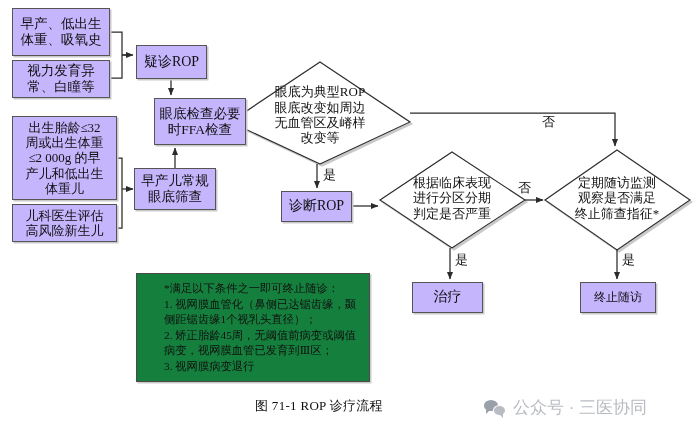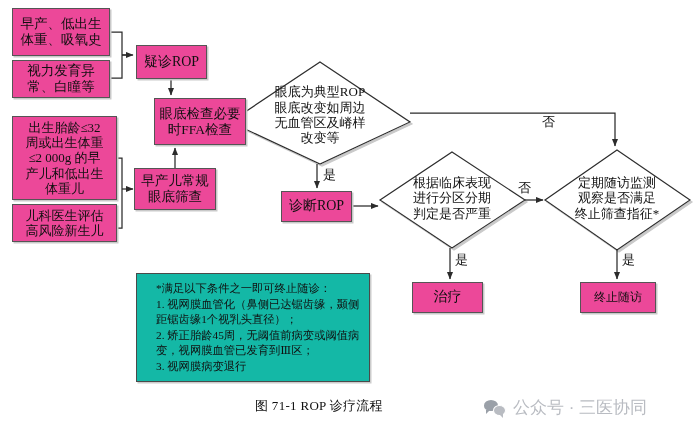--- a/index.html
+++ b/index.html
@@ -17,21 +17,21 @@
   svg.layer{
     position:absolute;left:0;top:0;width:698px;height:439px;
     pointer-events:none;
   }
   .node{
     position:absolute;
     box-sizing:border-box;
     display:flex;align-items:center;justify-content:center;
     text-align:center;
     color:#101010;
-    background:#ec4899;
+    background:#c4b5fd;
   }
   .boxnode{
     border:1px solid #555555;
     box-shadow:1.5px 1.5px 0 0 #c9c9c9;
     line-height:1.18;
   }
   .boxnode .txt{
     display:block;
     padding:0 2px;
     white-space:pre-line;
@@ -48,23 +48,23 @@
   .edge-label{
     position:absolute;
     color:#101010;
     line-height:1;
     white-space:nowrap;
   }
   .footnote{
     position:absolute;
     border:1px solid #4a4a4a;
     box-shadow:1.5px 1.5px 0 0 #cccccc;
-    background:#14b8a6;
+    background:#15803d;
     box-sizing:border-box;
-    padding:7px 9px 6px 19px;
+    padding:7px 9px 6px 27px;
     color:#101010;
     line-height:1.38;
   }
   .footnote .fline{display:block;white-space:pre-wrap;}
   .caption{
     position:absolute;
     color:#111111;
     letter-spacing:0.3px;
     white-space:nowrap;
   }

